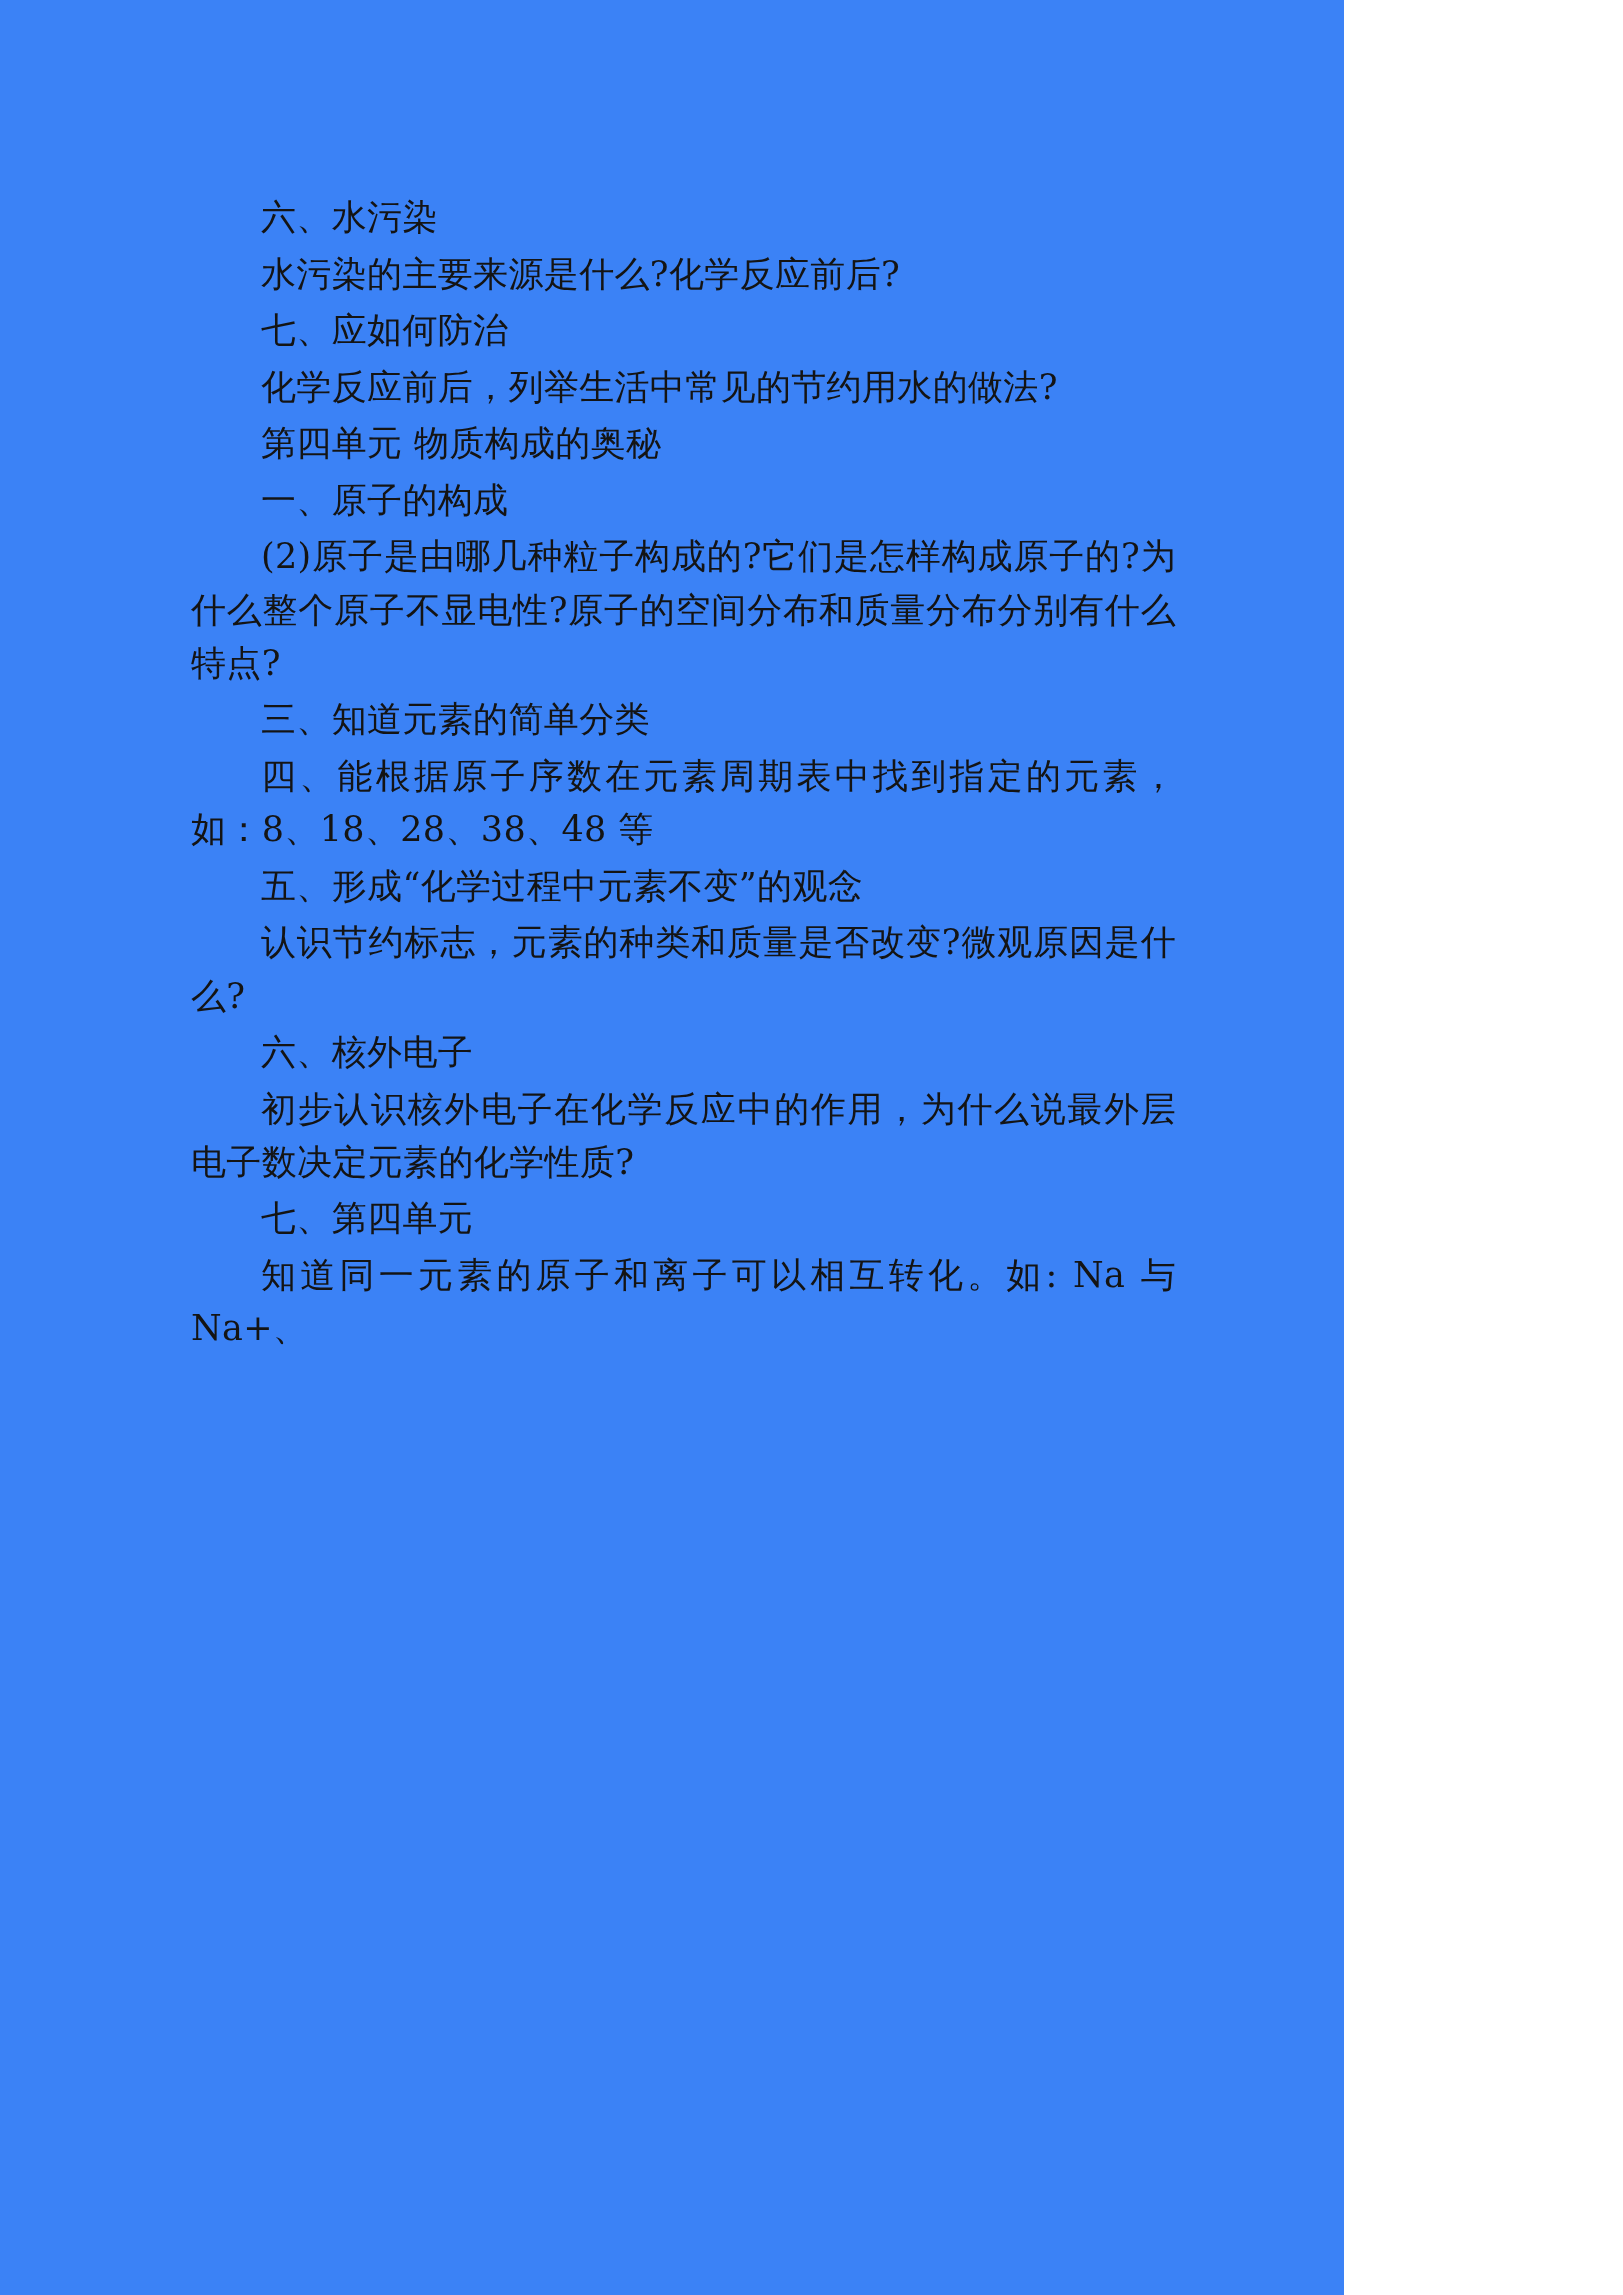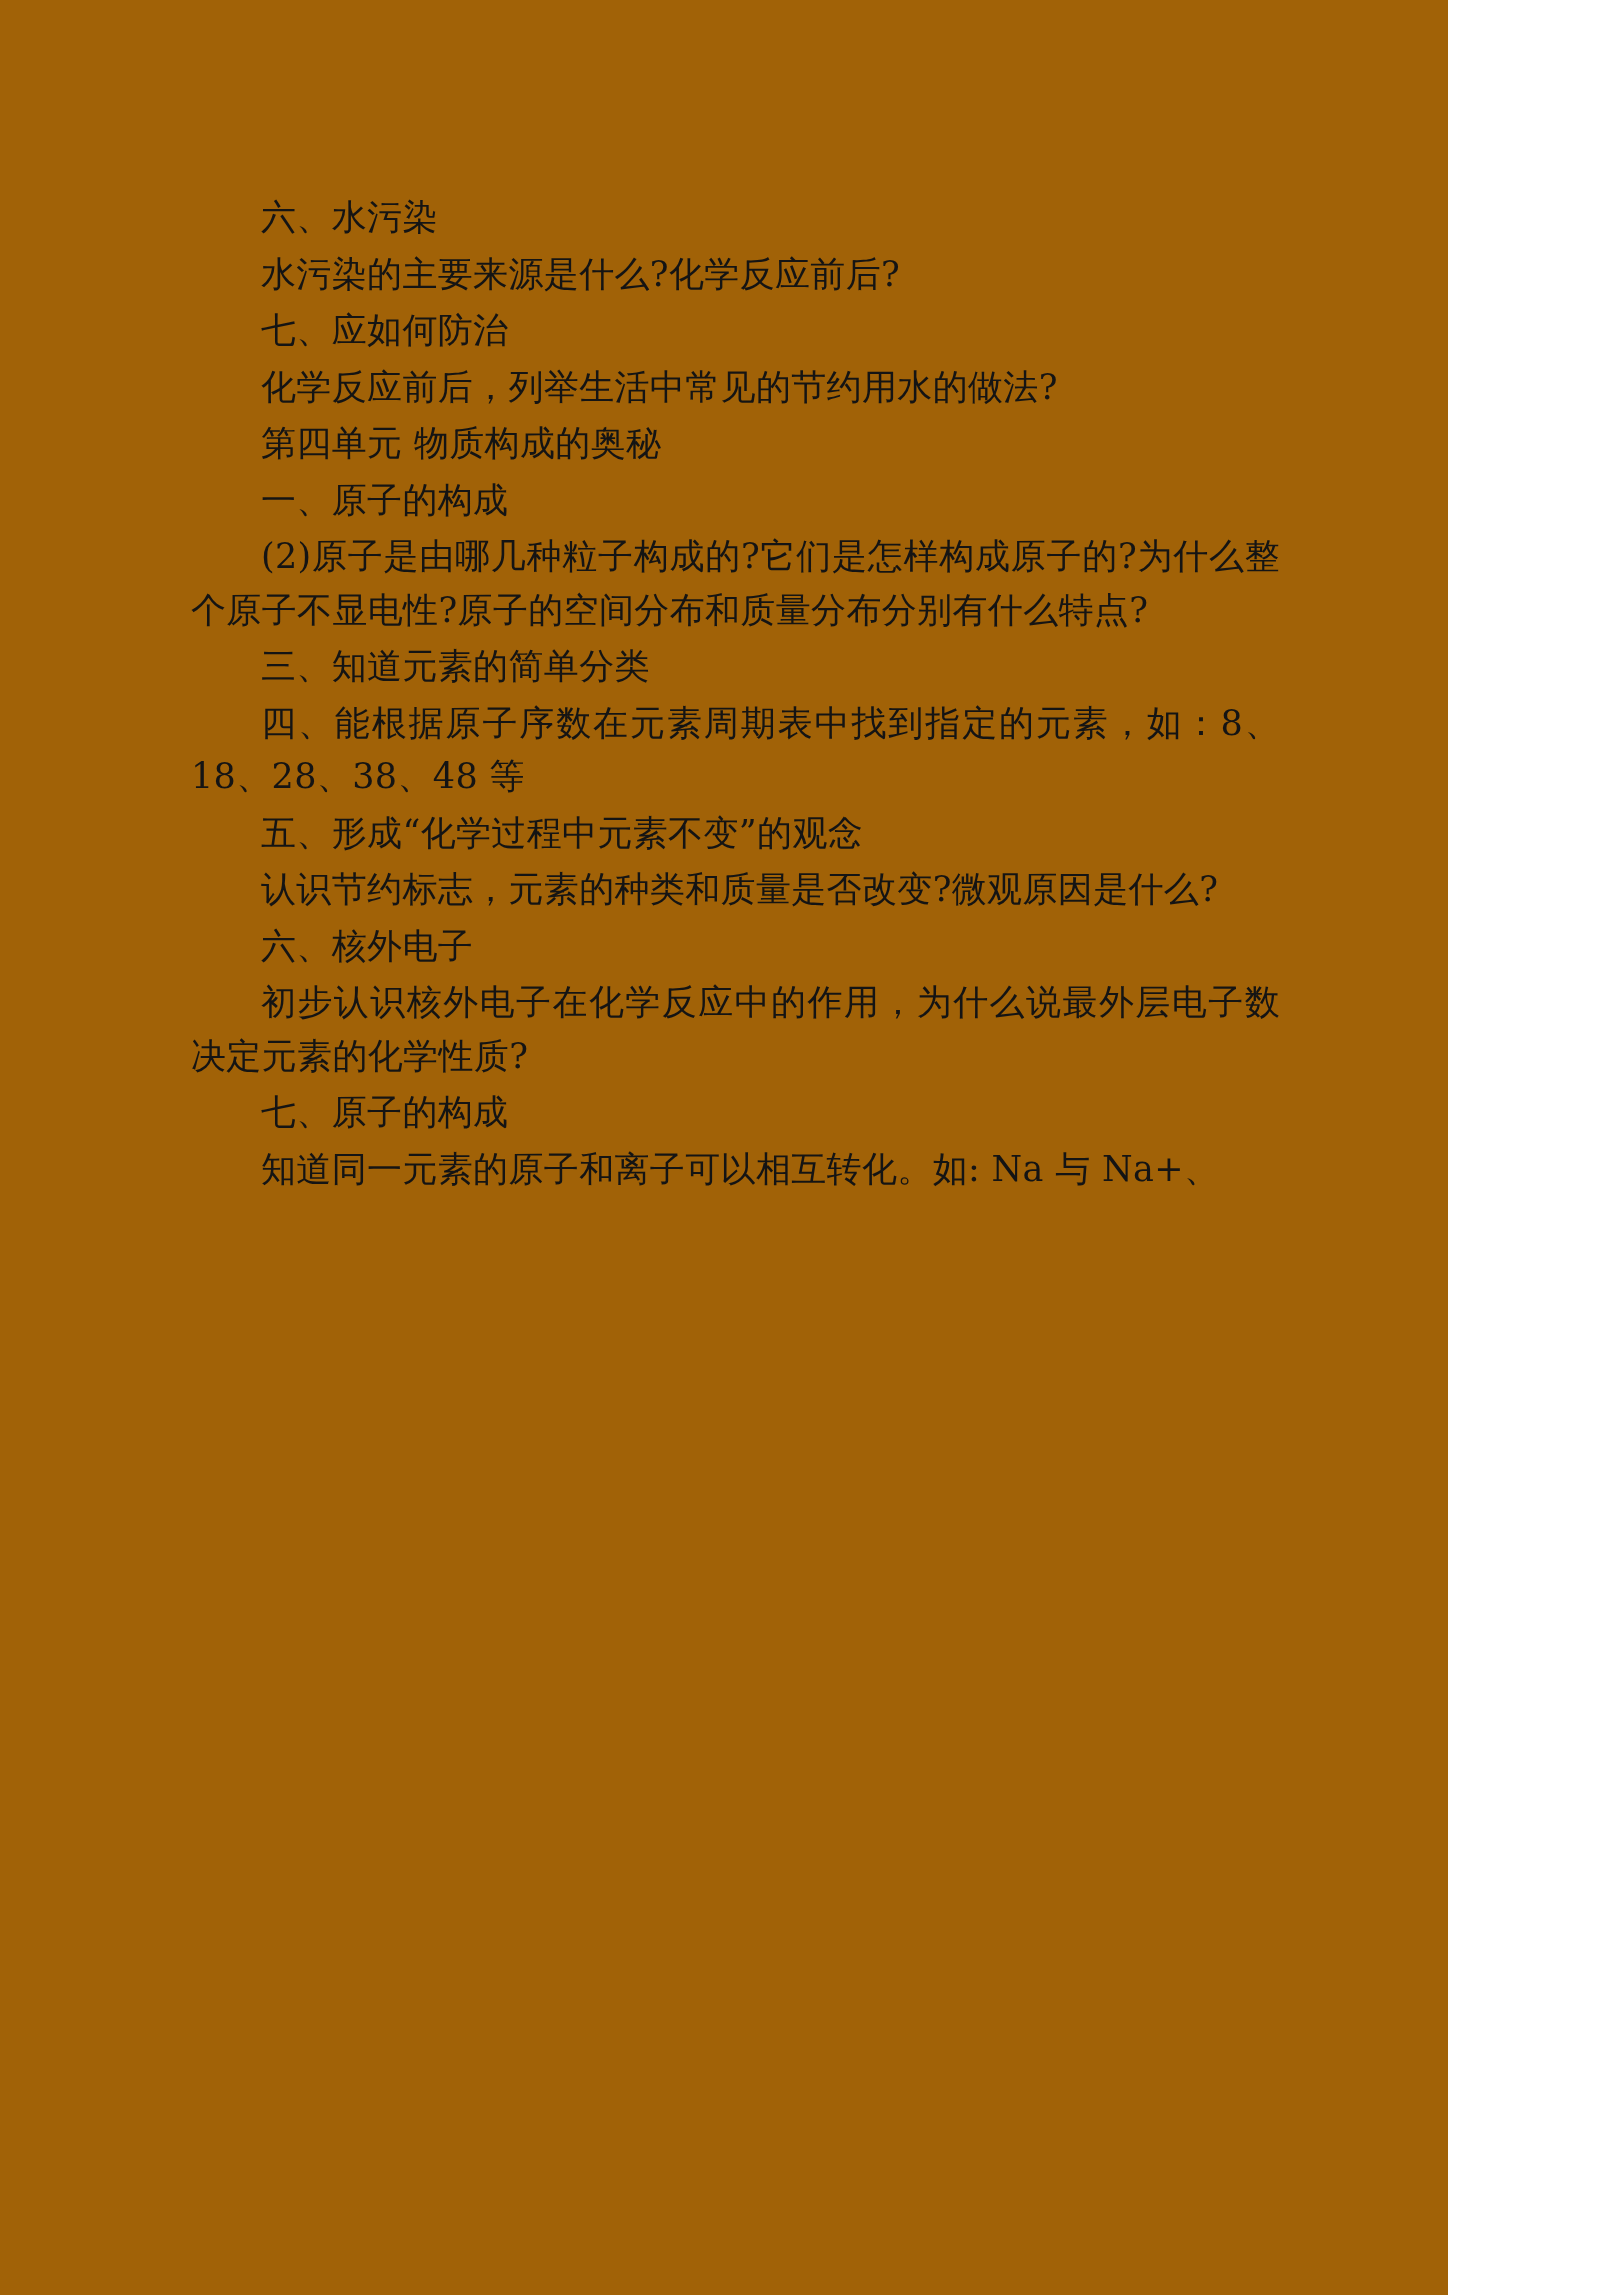--- a/index.html
+++ b/index.html
@@ -9,25 +9,25 @@
   }
   body {
     width: 1623px;
     height: 2295px;
     font-family: "DejaVu Serif", "Liberation Serif", serif;
     color: #1c1c1c;
     -webkit-font-smoothing: antialiased;
   }
   .page {
     position: relative;
-    width: 1448px;
+    width: 1344px;
     height: 2295px;
     box-sizing: border-box;
     padding: 191px 168px 112px 191px;
-    background: #a16207;
+    background: #3b82f6;
   }
   .doc-body {
     font-size: 35px;
     line-height: 1.52;
     letter-spacing: 0.01em;
     color: #141414;
   }
   .para {
     margin: 0 0 3.4px 0;
     text-align: justify;
@@ -74,19 +74,19 @@
     <p class="para indent">四、能根据原子序数在元素周期表中找到指定的元素，如：8、18、28、38、48 等</p>
 
     <p class="para heading">五、形成“化学过程中元素不变”的观念</p>
 
     <p class="para indent">认识节约标志，元素的种类和质量是否改变?微观原因是什么?</p>
 
     <p class="para heading">六、核外电子</p>
 
     <p class="para indent">初步认识核外电子在化学反应中的作用，为什么说最外层电子数决定元素的化学性质?</p>
 
-    <p class="para heading">七、原子的构成</p>
+    <p class="para heading">七、第四单元</p>
 
     <p class="para indent">知道同一元素的原子和离子可以相互转化。如: Na 与 Na+、</p>
 
   </div>
 </div>
 
 
 </body></html>

